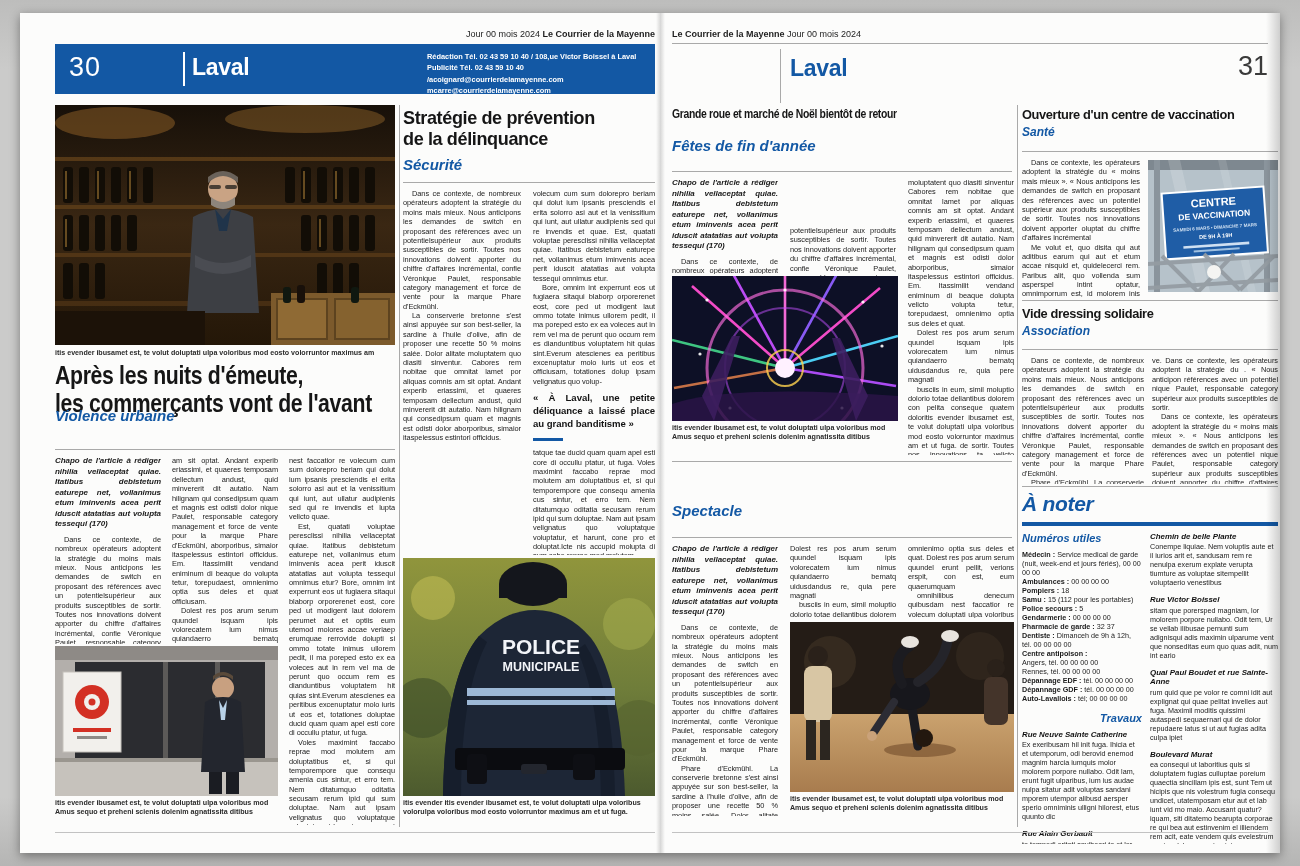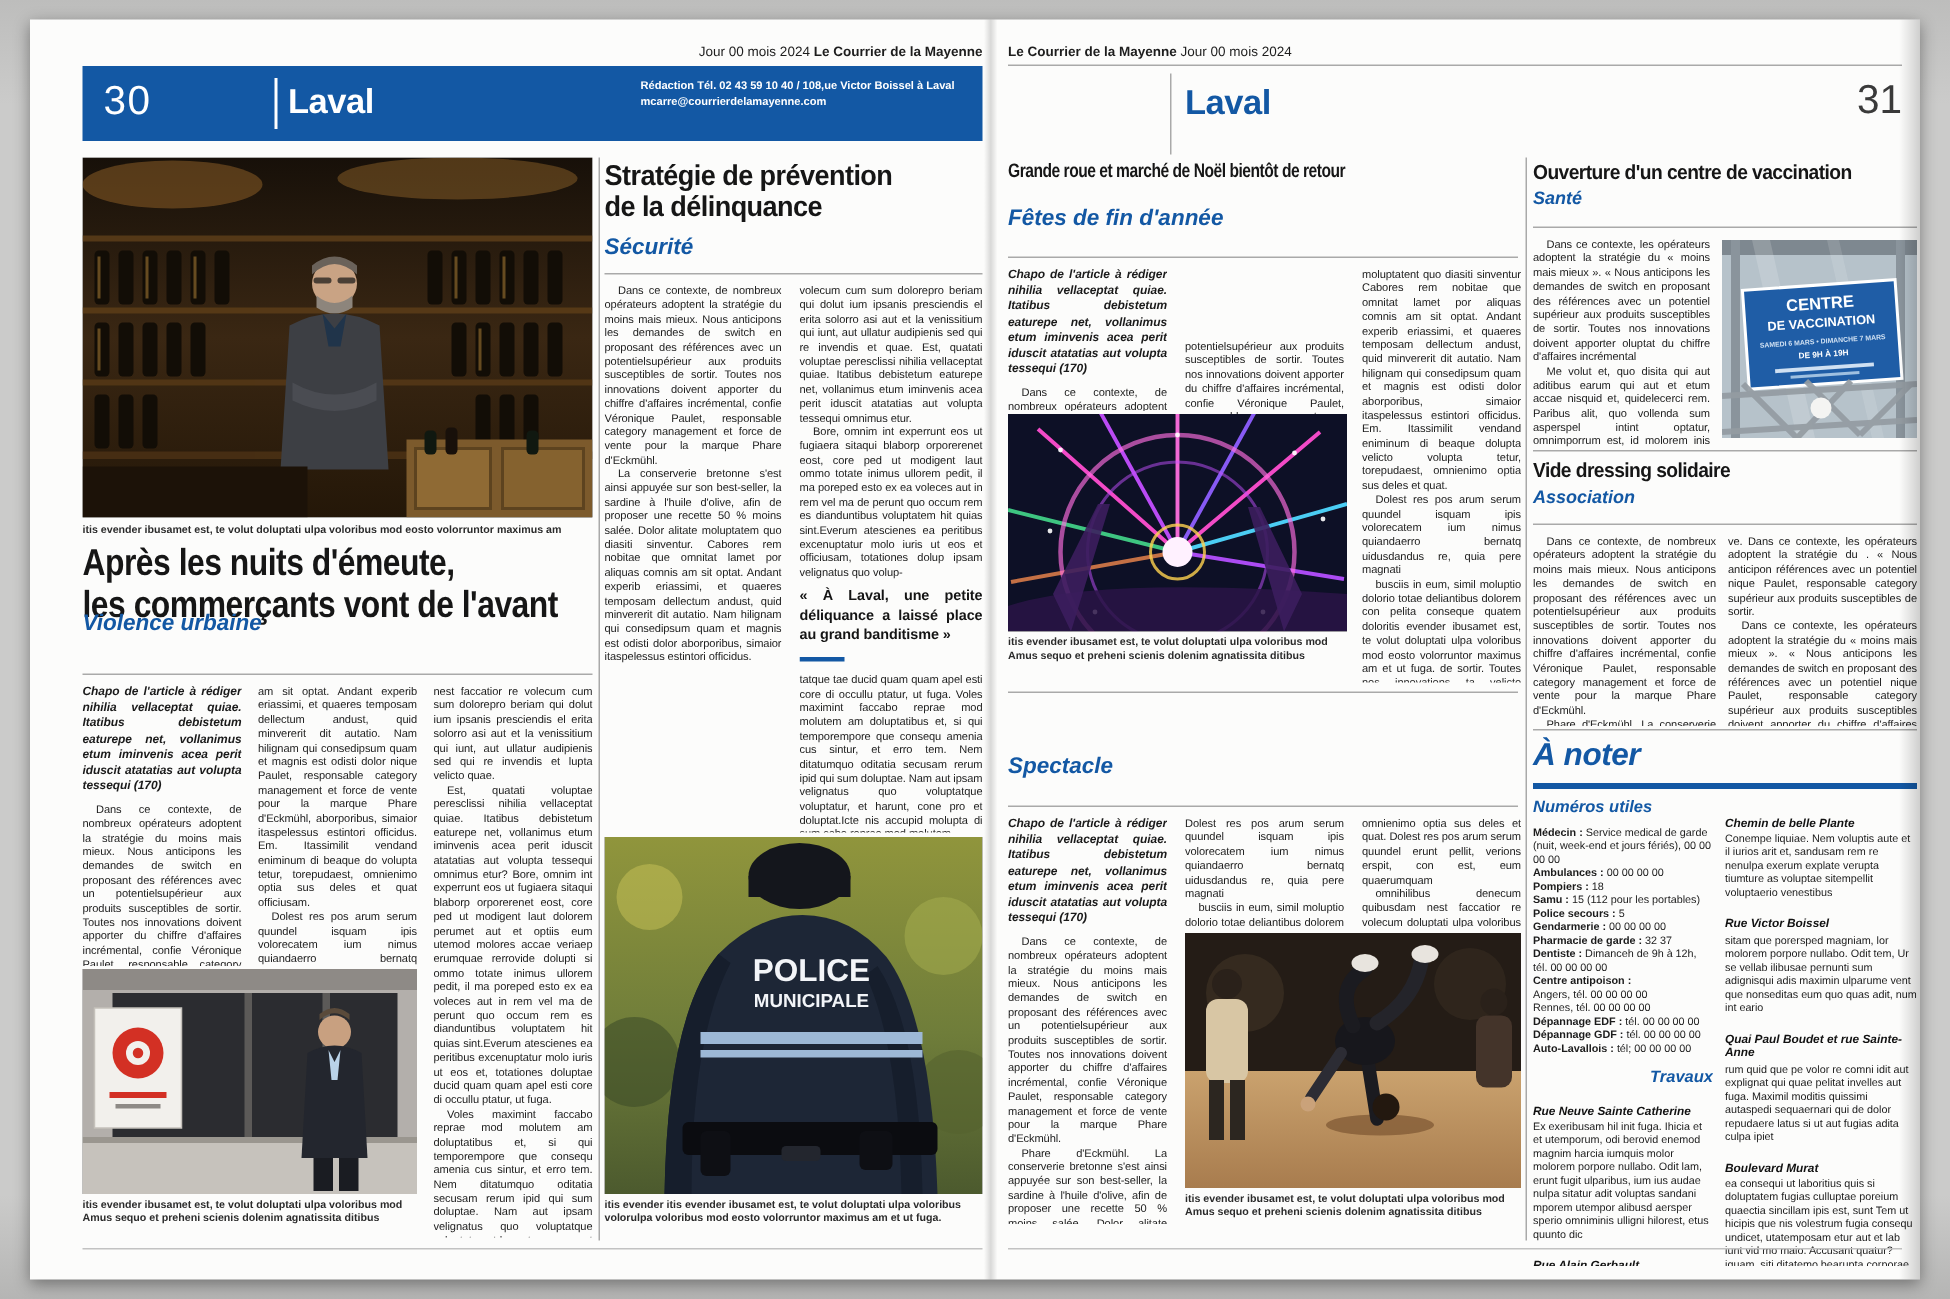--- a/index.html
+++ b/index.html
@@ -37,39 +37,40 @@
   .quote{font-size:9.6px;font-weight:bold;color:#141414;line-height:1.32;margin:6px 0 0;}
   .qbar{width:30px;height:3px;background:#1358a4;margin:8px 0 7px;}
   .noter-title{color:#1358a4;font-size:21px;font-weight:bold;font-style:italic;letter-spacing:-.3px;}
   .noter-bar{background:#1358a4;}
   .ncol{overflow:hidden;}
   .ncol h4{color:#1358a4;font-size:11px;font-weight:bold;font-style:italic;margin:0 0 6px;}
   .ncol h4.later{margin-top:9px;text-align:right;}
   .nitem{font-size:7.2px;line-height:1.25;margin:0;color:#1b1b1b;}
   .nitem b{font-weight:bold;}
   .street{margin:0 0 8px;}
-  .street h5{font-size:7.9px;font-weight:bold;font-style:italic;color:#111;margin:12px 0 1px;line-height:1.2;}
+  .street h5{font-size:7.9px;font-weight:bold;font-style:italic;color:#111;margin:0 0 1px;line-height:1.2;}
   .street p{font-size:7.2px;line-height:1.25;margin:0;color:#1b1b1b;}
   .photo{overflow:hidden;background:#888;}
   svg{display:block;}
 </style>
 </head>
 <body>
 
 <div class="canvas">
  <div class="spread">
 
   <div class="abs dateline" style="left:35px;top:16px;width:600px;text-align:right;"><span>Jour 00 mois 2024</span>&nbsp;<b>Le Courrier de la Mayenne</b></div>
 
   <div class="abs band" style="left:35px;top:31px;width:600px;height:50px;">
     <div class="abs band-num" style="left:14px;top:8px;">30</div>
     <div class="abs wrule" style="left:128px;top:8px;width:2px;height:34px;"></div>
     <div class="abs band-sec" style="left:137px;top:10px;">Laval</div>
     <div class="abs band-contact" style="left:372px;top:7px;width:225px;">
       <div>Rédaction Tél. 02 43 59 10 40 / 108,ue Victor Boissel à Laval</div>
+      <div>Publicité Tél. 02 43 59 10 40 /acoignard@courrierdelamayenne.com</div>
       <div>mcarre@courrierdelamayenne.com</div>
     </div>
   </div>
 
   <div class="abs photo" style="left:35px;top:92px;width:340px;height:240px;">
     <svg width="340" height="240" viewBox="0 0 340 240">
       <defs>
         <linearGradient id="cellar" x1="0" y1="0" x2="0" y2="1">
           <stop offset="0" stop-color="#171009"></stop>
               <stop offset=".5" stop-color="#3a2713"></stop>

